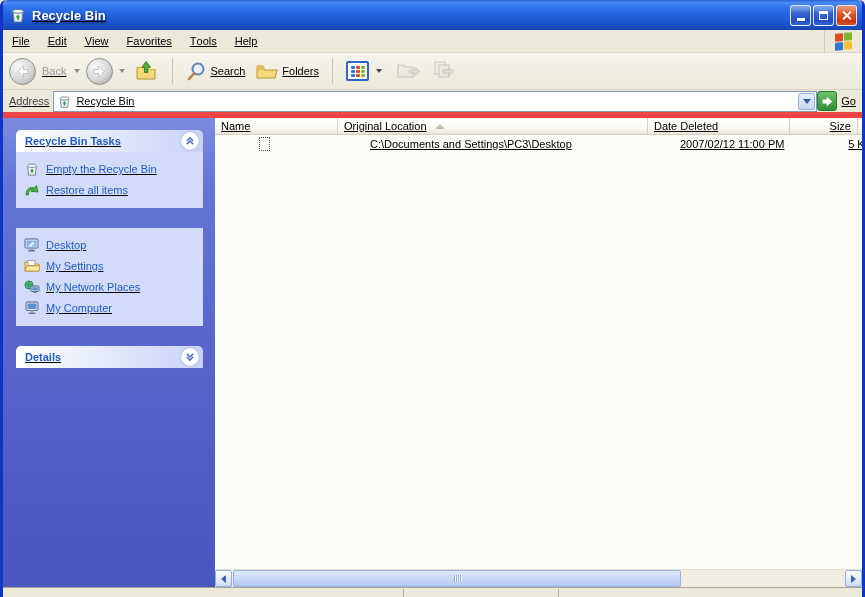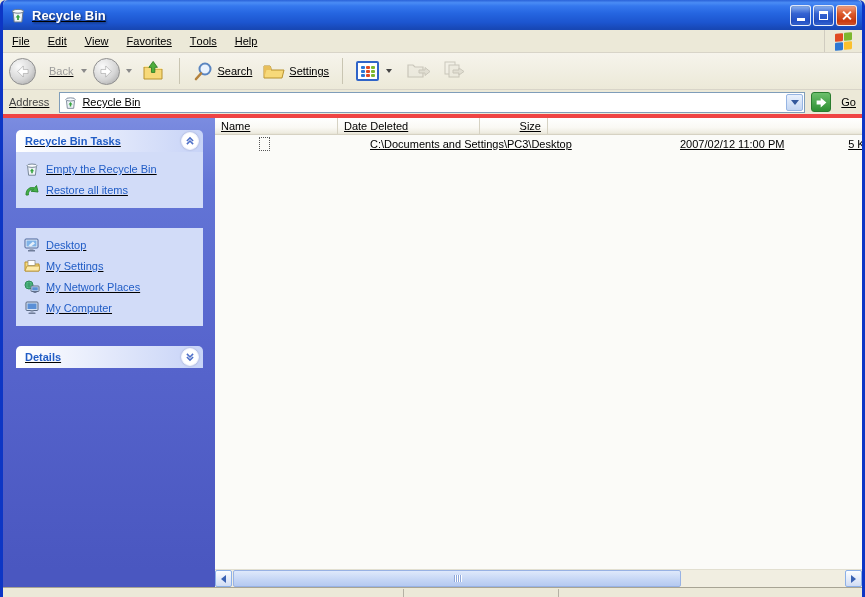--- a/index.html
+++ b/index.html
@@ -74,21 +74,21 @@
   .winflag i:nth-child(3){ background:#2d77d3; }
   .winflag i:nth-child(4){ background:#fbc02d; }
   
   .toolbar {
     height:37px; flex:0 0 37px;
     display:flex; align-items:center;
     padding:0 6px; gap:3px;
     background:linear-gradient(180deg,#f6f4ec,#ece9d8);
     border-bottom:1px solid #d8d4c8;
   }
-  .tool-group { display:flex; align-items:center; gap:11px; }
+  .tool-group { display:flex; align-items:center; gap:4px; }
   .navcircle {
     width:27px; height:27px; border-radius:50%;
     background:radial-gradient(circle at 35% 30%,#fafafa,#d7d7d7 55%,#9f9f9f 100%);
     border:1px solid #8f8f8f;
     display:flex; align-items:center; justify-content:center;
   }
   .nav-label { color:#9a9a9a; margin:0 2px; }
   .caret { width:0; height:0; border-left:3px solid transparent; border-right:3px solid transparent; border-top:4px solid #8a8a8a; margin:0 3px; }
   .caret.dark { border-top-color:#444; }
   .tool-sep { width:1px; height:26px; background:#c9c5b2; margin:0 6px; }
@@ -102,23 +102,23 @@
     gap:1px; padding:2px; align-content:center; justify-content:center;
   }
   .views-box i { border-radius:1px; }
   .views-box i:nth-child(3n+1){ background:#2d77d3; }
   .views-box i:nth-child(3n+2){ background:#e04a23; }
   .views-box i:nth-child(3n+3){ background:#7db72f; }
   
   .addressbar {
     height:28px; flex:0 0 28px;
     display:flex; align-items:center;
-    padding:0 6px; gap:6px;
+    padding:0 6px; 
     background:#ece9d8;
-    border-bottom:4px solid #ef4444;
+    border-bottom:6px solid #ef4444;
   }
   .addr-label { color:#444; margin-right:4px; }
   .addr-label u { text-decoration:underline; }
   .addr-combo {
     flex:1; height:21px;
     background:#fff; border:1px solid #7f9db9;
     display:flex; align-items:center; padding-left:3px;
   }
   .addr-ico { width:15px; height:15px; margin-right:4px; }
   .addr-value { flex:1; color:#000; }
@@ -323,21 +323,21 @@
       </span>
       <span class="lbl">Search</span>
     </span>
     <span class="toolbtn">
       <span class="side-ico" style="width:22px;height:18px">
         <svg viewBox="0 0 22 18" width="22" height="18">
           <path d="M1 4 L1 16 L19 16 L21 8 L8 8 L8 6 L7 4 Z" fill="#f7d979" stroke="#b8922e" stroke-width="1"></path>
           <path d="M1 4 L7 4 L8 6 L8 8 L3.5 8 L1 16 Z" fill="#e8bf5a"></path>
         </svg>
       </span>
-      <span class="lbl">Settings</span>
+      <span class="lbl">Folders</span>
     </span>
     <span class="tool-sep"></span>
     <span class="toolbtn">
       <span class="views-box">
           <i></i>
           <i></i>
           <i></i>
           <i></i>
           <i></i>
           <i></i>
@@ -487,20 +487,24 @@
         </div>
       </div>
 
     </div>
 
     <div class="list">
       <div class="list-header">
         <span class="col-h w-name">
             <span>Name</span>
           </span>
+        <span class="col-h w-loc">
+            <span>Original Location</span>
+            <span class="sort-arrow"></span>
+          </span>
         <span class="col-h w-date">
             <span>Date Deleted</span>
           </span>
         <span class="col-h w-size size">
             <span>Size</span>
           </span>
         <span class="col-h filler"></span>
       </div>
       <div class="list-body">
         <div class="list-row">

